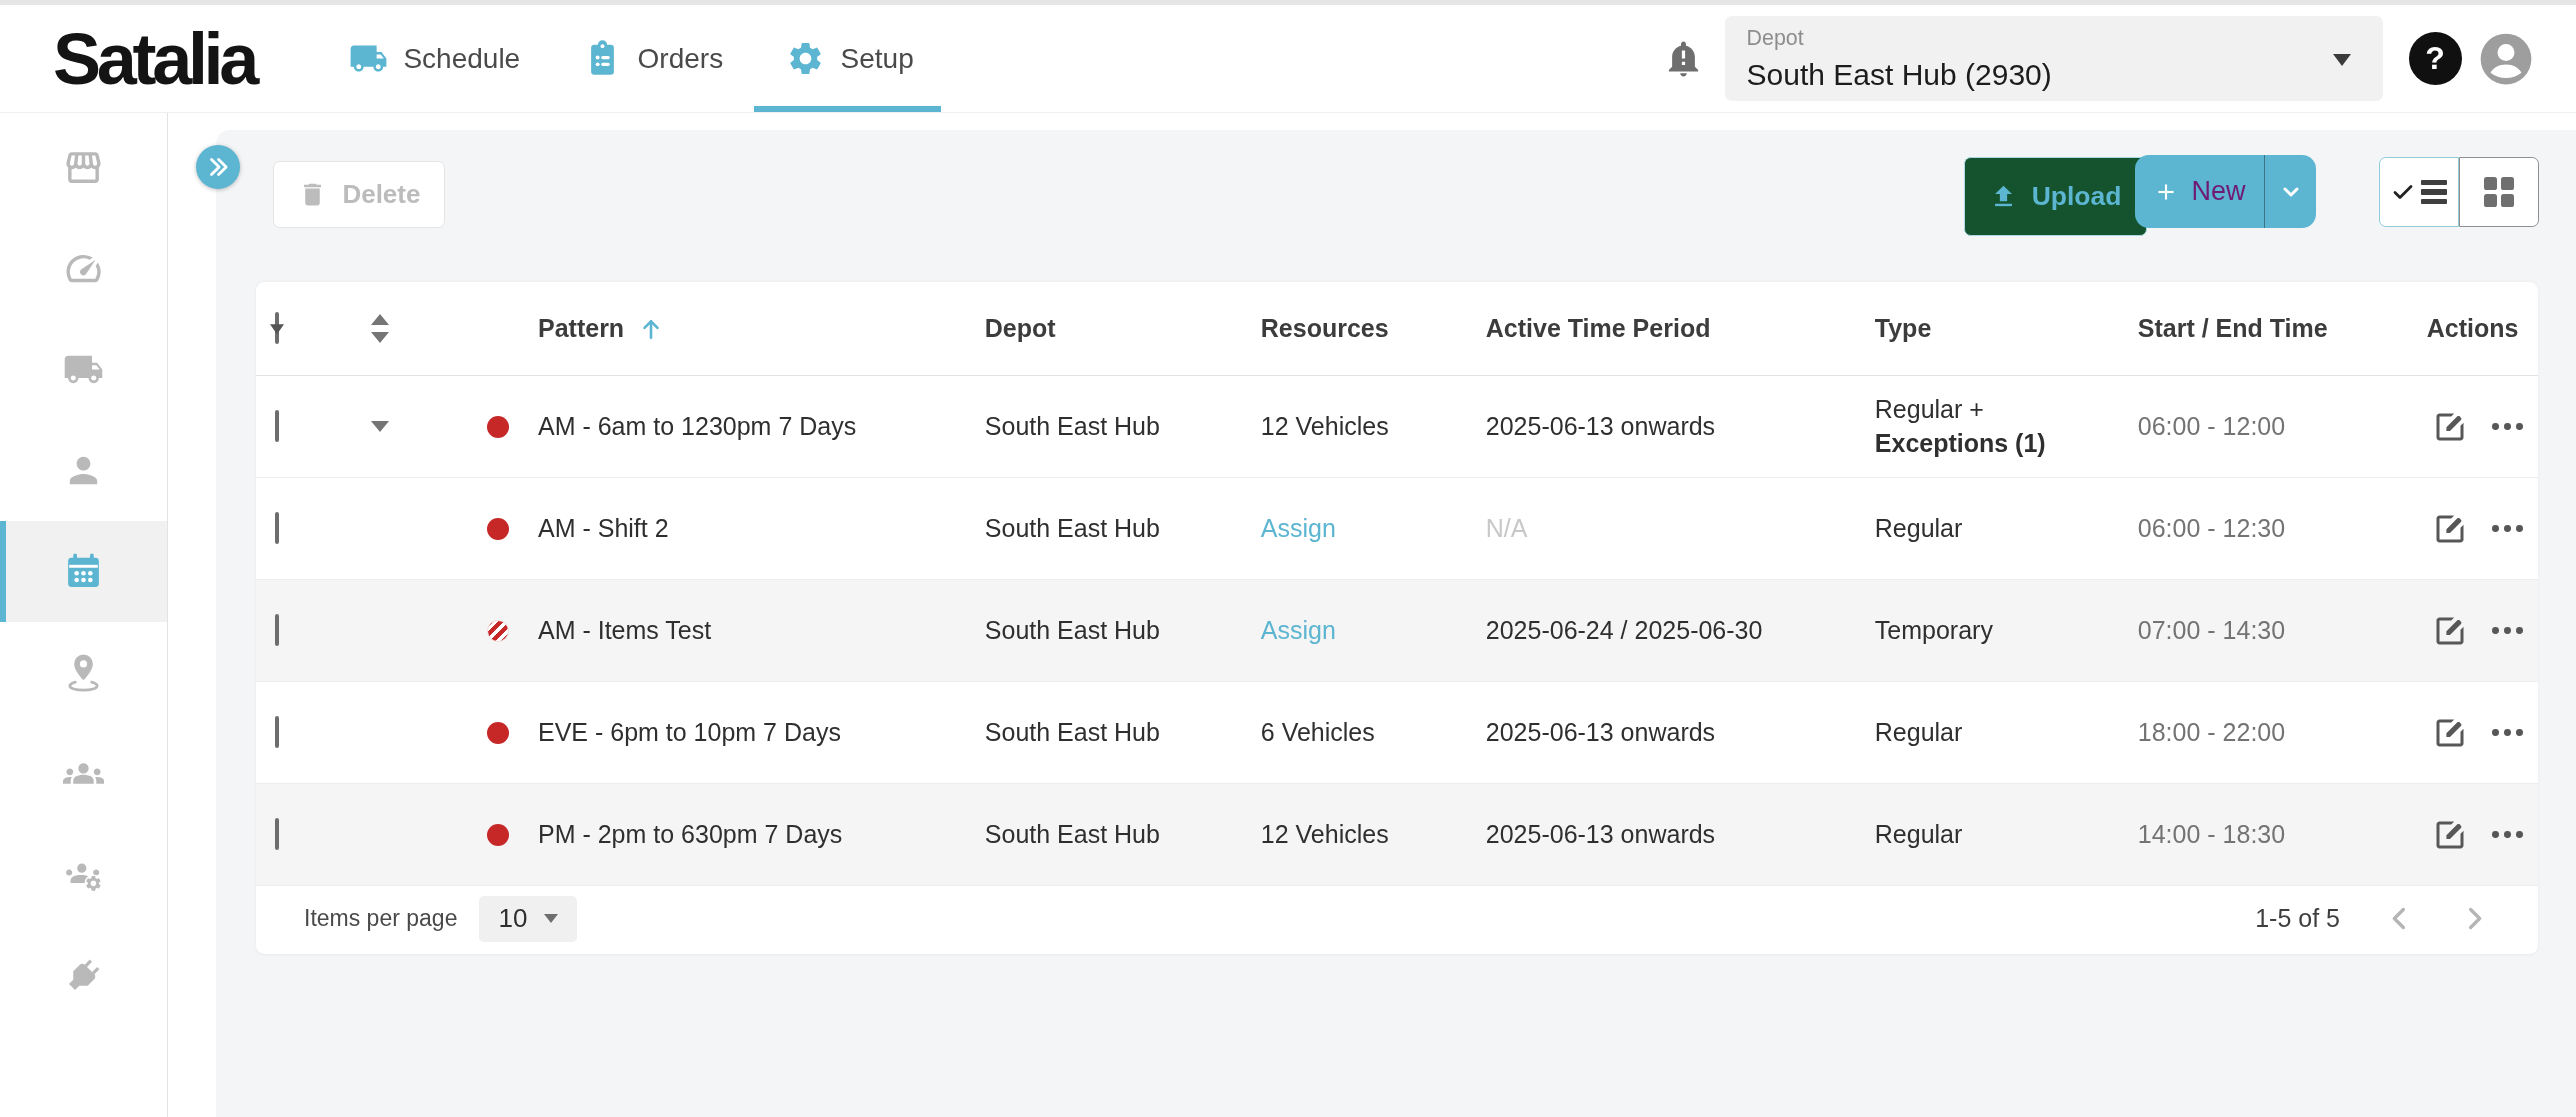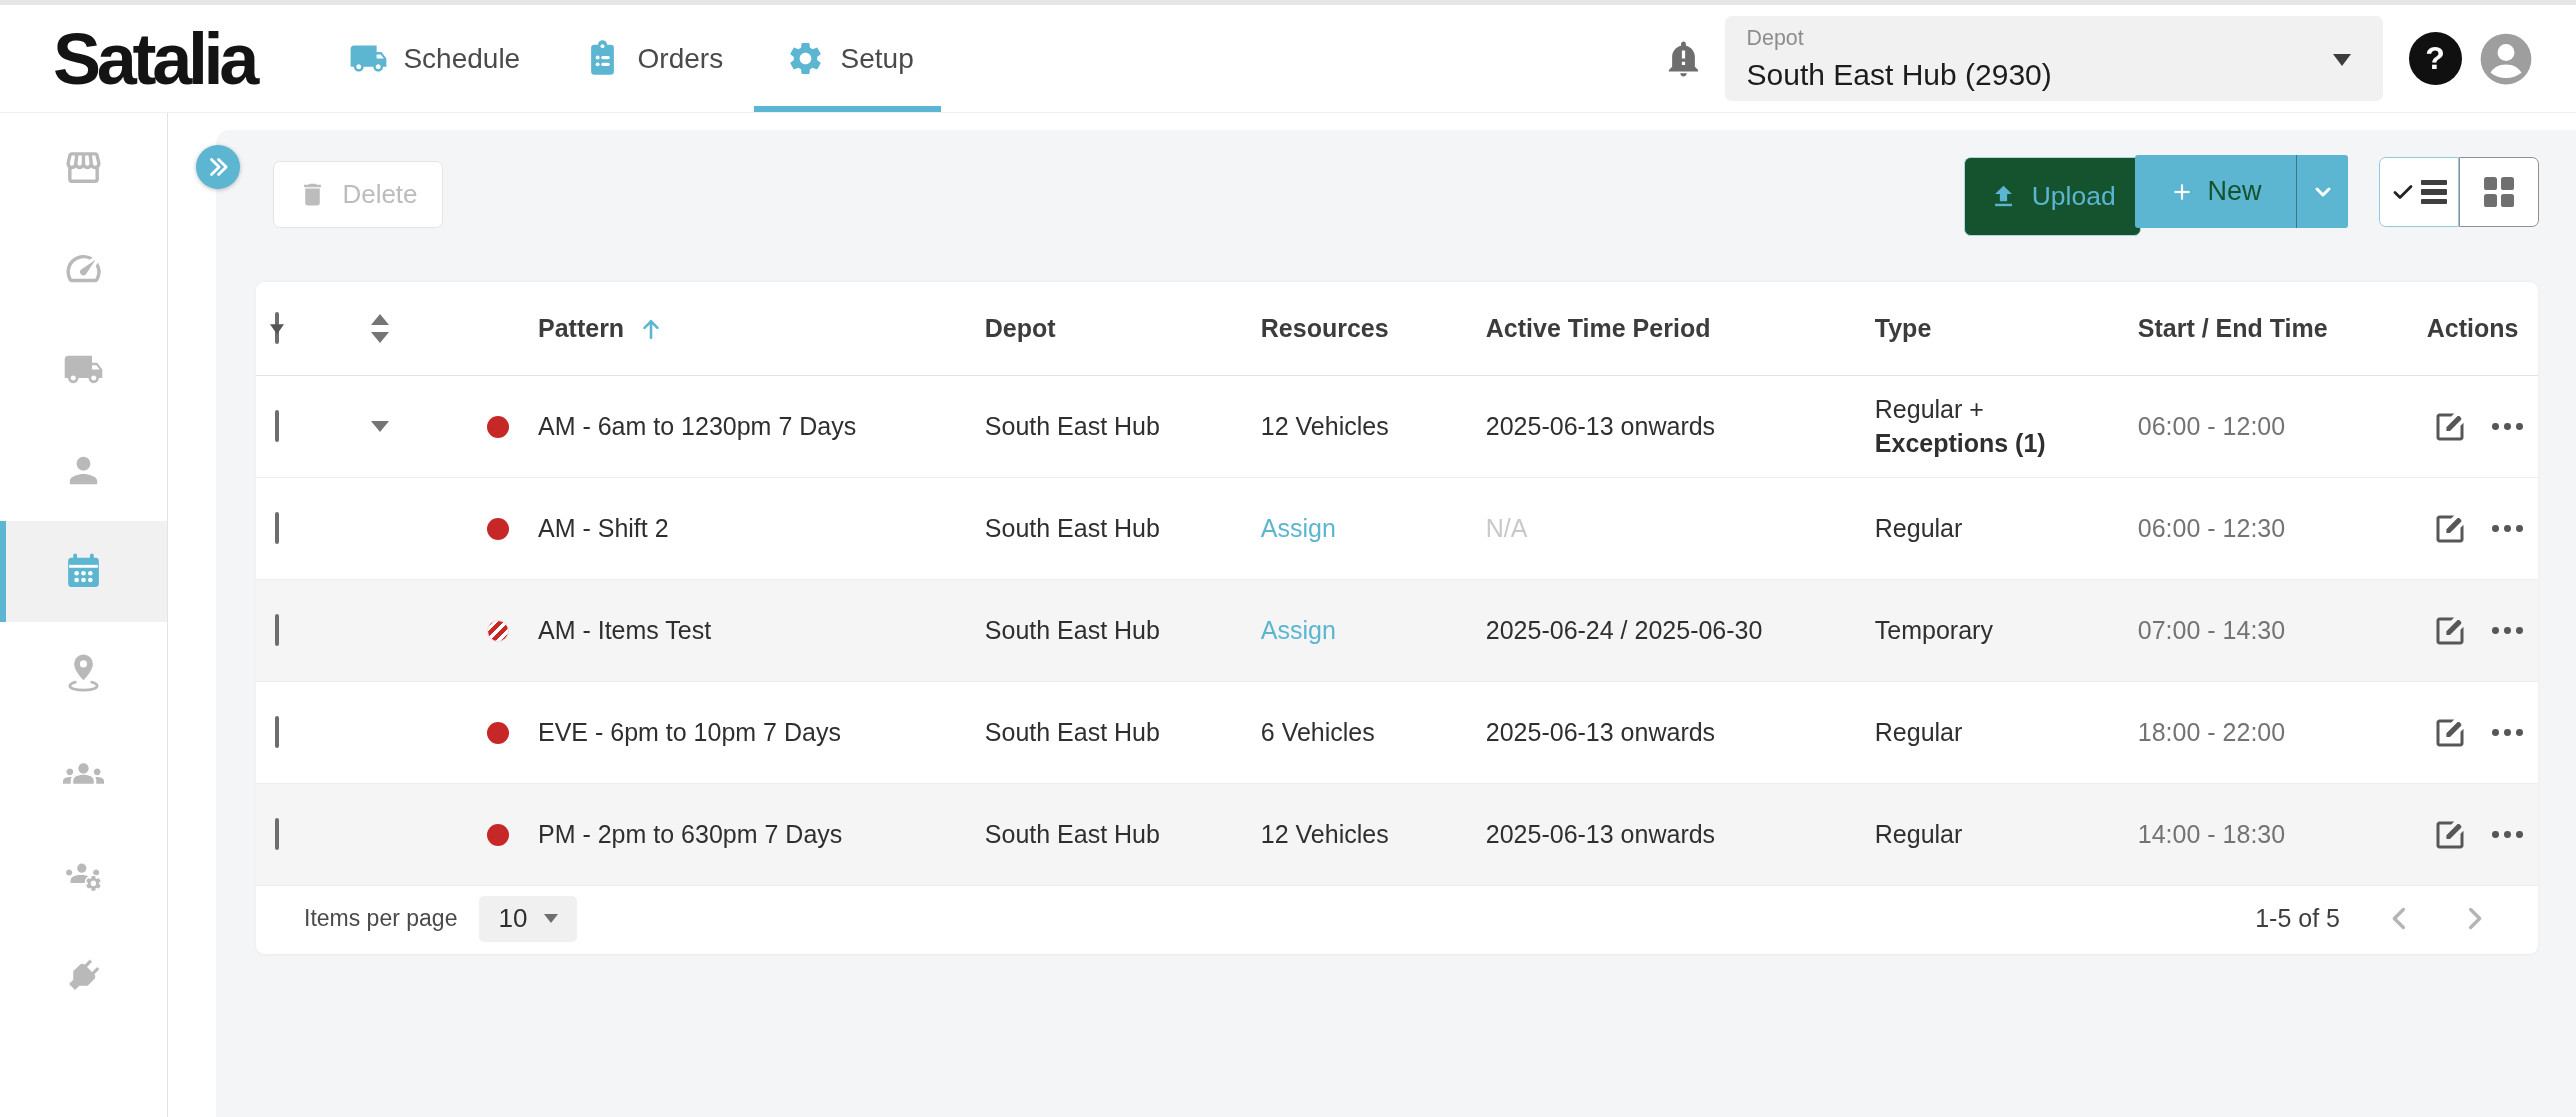--- a/index.html
+++ b/index.html
@@ -28,24 +28,24 @@
   
   .sidebar{position:absolute;left:0;top:113px;width:168px;height:1004px;background:#fff;border-right:0.9px solid #e3e3e3;padding-top:4.3px;z-index:4}
   .side-item{height:101px;display:flex;align-items:center;justify-content:center;cursor:pointer}
   .side-item svg{width:41px;height:41px}
   .side-item.active{background:#f1f1f1;box-shadow:inset 6px 0 0 var(--accent)}
 
   
   .content-bg{position:absolute;left:216px;top:130px;right:0;bottom:0;background:#f4f5f6;border-top-left-radius:13.7px;z-index:1}
   .collapse-btn{position:absolute;left:196px;top:145px;width:44px;height:44px;border-radius:50%;background:var(--accent);display:flex;align-items:center;justify-content:center;z-index:4;box-shadow:0 0.9px 4.3px rgba(0,0,0,.25);cursor:pointer}
 
-  .btn{display:flex;align-items:center;justify-content:space-between;border-radius:6.8px;cursor:pointer;font-weight:400;white-space:nowrap}
+  .btn{display:flex;align-items:center;justify-content:space-between;border-radius:6.8px;cursor:pointer;font-weight:700;white-space:nowrap}
   .btn-delete{position:absolute;left:273px;top:161px;height:67px;padding:0 24px;gap:15.4px;background:#fff;border:1.7px solid #e4e4e4;color:#bcbcbc;font-size:26px;z-index:2}
   .btn-upload{position:absolute;left:1964px;top:157px;height:79px;padding:0 24px;gap:13.7px;background:#14532d;border:1.7px solid #abd8e7;color:var(--accent);font-size:26.5px;z-index:2}
-  .btn-new{position:absolute;left:2135px;top:155px;width:213px;height:73px;background:var(--accent);border-radius:3px;display:flex;color:#14532d;z-index:2;cursor:pointer}
+  .btn-new{position:absolute;left:2135px;top:155px;width:181px;height:73px;background:var(--accent);border-radius:14px;display:flex;color:#701a75;z-index:2;cursor:pointer}
   .btn-new-main{flex:1;display:flex;align-items:center;justify-content:center;gap:12px;font-size:27px;font-weight:500;border-right:1.7px solid rgba(35,64,78,.55)}
   .btn-new-caret{width:51px;display:flex;align-items:center;justify-content:center}
   .view-toggle{position:absolute;left:2379px;top:157px;height:70px;display:flex;z-index:2}
   .vt-seg{width:80px;background:#fff;display:flex;align-items:center;justify-content:center;cursor:pointer}
   .vt-left{border:1.7px solid #8fcbdd;border-radius:6.8px 0 0 6.8px;gap:6.8px}
   .vt-right{border:1.7px solid #8f8f8f;border-left-width:0.9px;border-radius:0 6.8px 6.8px 0}
   .bars{display:flex;flex-direction:column;gap:4.3px}
   .bars i{width:26px;height:5.1px;background:#3f3f3f;border-radius:0.9px}
   .gridic{display:grid;grid-template-columns:13px 13px;grid-gap:4.3px}
   .gridic i{width:13px;height:13px;background:#6f6f6f;border-radius:2.6px}

